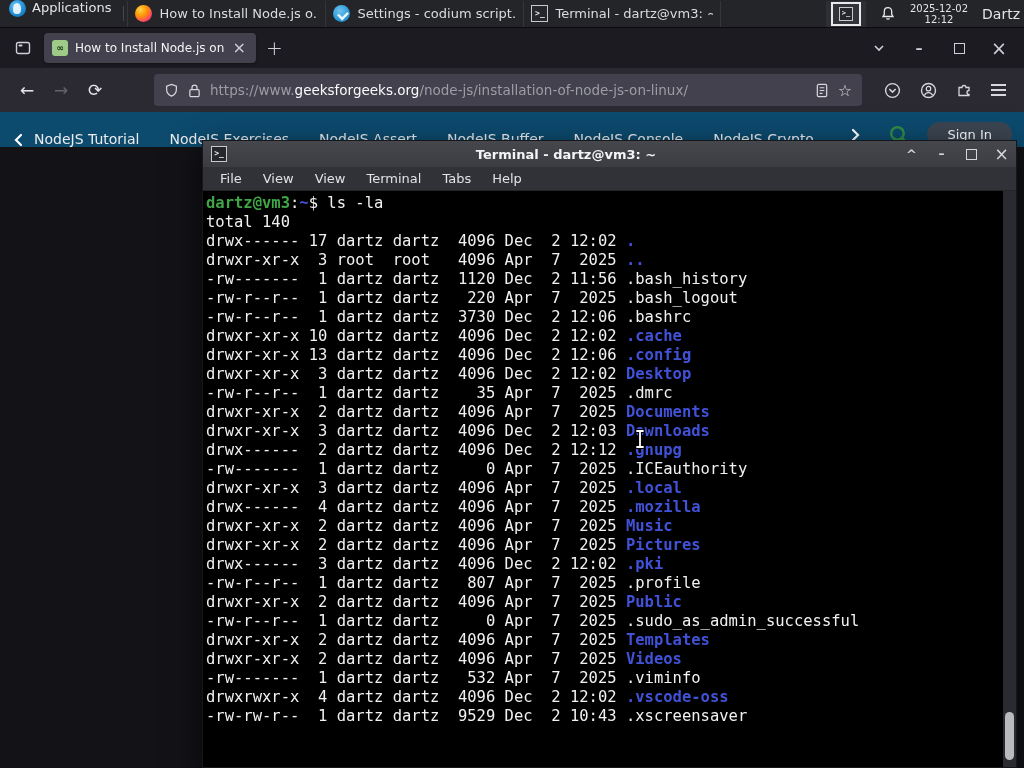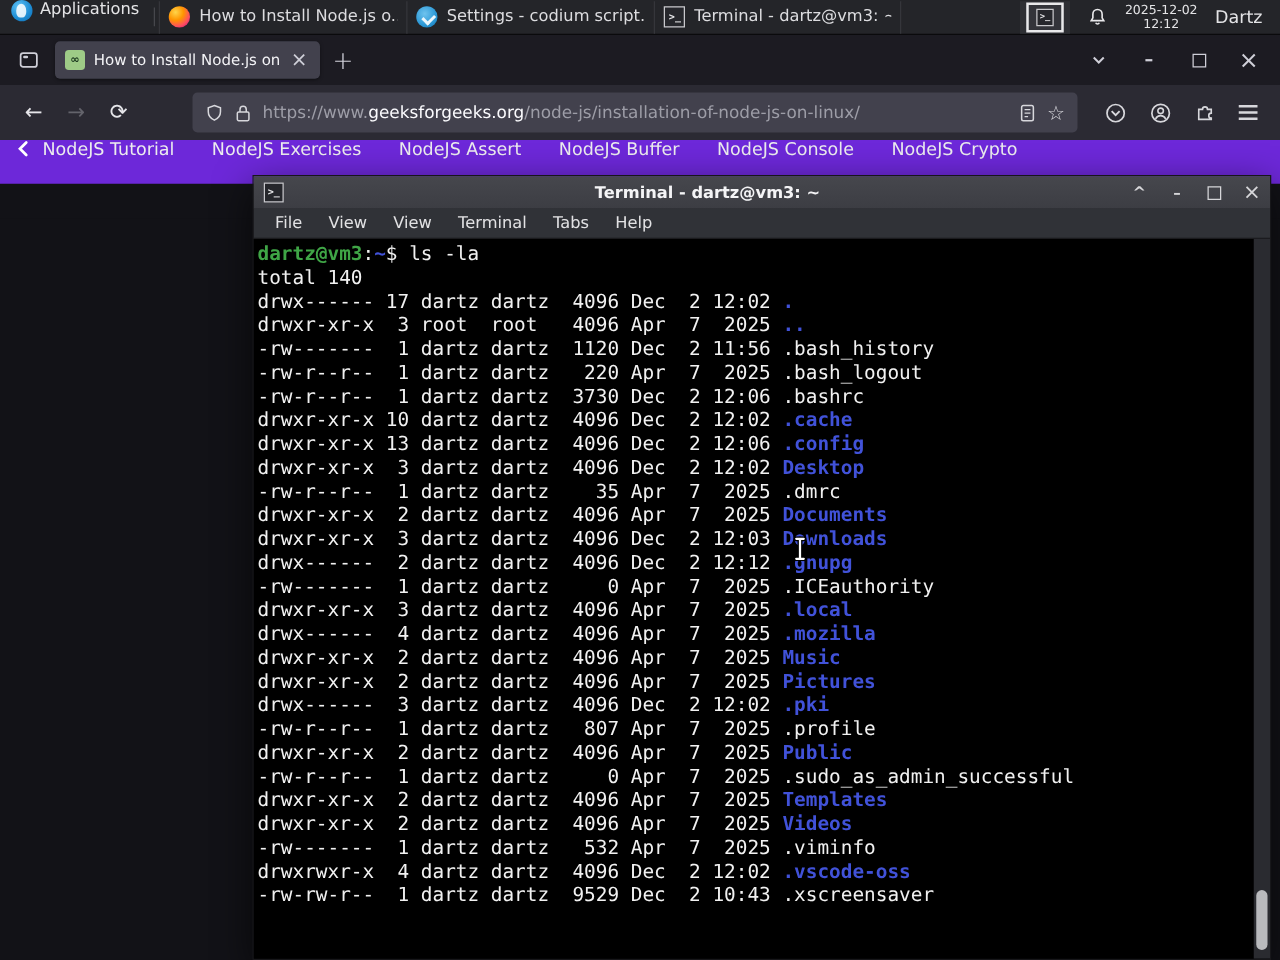--- a/index.html
+++ b/index.html
@@ -25,21 +25,21 @@
   .tb-icon { flex:0 0 17px; width:17px; height:17px; display:inline-flex; align-items:center; justify-content:center; }
   .firefox-icon { border-radius:50%;
       background:radial-gradient(circle at 32% 28%, #ffd54a 0%, #ff9500 38%, #ff4f5e 68%, #b5007f 100%); }
   .codium-icon { border-radius:50%;
       background:radial-gradient(circle at 40% 35%, #6fc3ee 0%, #2b98d6 60%, #1670ab 100%); position:relative; }
   .codium-icon::after { content:""; position:absolute; left:4px; top:5px; width:9px; height:6px;
       border-left:3px solid #eaf6fd; border-bottom:3px solid #eaf6fd; transform:rotate(-45deg) scale(.8); }
   .terminal-icon { background:#26272c; border:1px solid #c9c9cd; font-family:"DejaVu Sans Mono",monospace;
       font-size:8px; font-weight:bold; color:#e8e8ea; line-height:1; }
   .terminal-icon::after { content:">_"; }
-  .tray { margin-left:auto; display:flex; align-items:center; gap:14px; padding-right:14px; }
+  .tray { margin-left:auto; display:flex; align-items:center; gap:14px; padding-right:4px; }
   .pager { width:40px; height:26px; background:#2e2f34; display:flex; align-items:center; justify-content:center; }
   .pager-win { width:30px; height:24px; border:2px solid #e9e9eb; background:#33343a;
                display:flex; align-items:center; justify-content:center; }
   .pager-win .terminal-icon { width:14px; height:14px; display:inline-flex; align-items:center; justify-content:center; font-size:7px; }
   .bell { width:16px; height:16px; }
   .clock { text-align:center; font-size:10px; line-height:11px; color:#e4e4e6; }
   .user-label { font-size:14px; }
 
   
   .browser { position:absolute; top:28px; left:0; right:0; bottom:0; background:#121217; }
@@ -68,21 +68,21 @@
   .urlbar { flex:1; height:16px; background:#42414d; border-radius:4px; display:flex; align-items:center;
             padding:16px 10px; gap:9px; margin:0 8px 0 40px; font-size:13.5px; }
   .url-text { flex:1; white-space:nowrap; overflow:hidden; color:#9d9da7; }
   .url-domain { color:#fbfbfe; }
   .urlbar svg, .navbar svg { display:block; }
   .nav-right { display:flex; align-items:center; gap:19px; padding:0 6px 0 10px; color:#d7d7dc; }
   .hamburger { display:flex; flex-direction:column; gap:3px; }
   .hamburger i { display:block; width:15px; height:1.8px; background:#d7d7dc; }
 
   
-  .sitenav { height:35px; background:#6d28d9; display:flex; align-items:flex-start; padding:0 12px;
+  .sitenav { height:35px; background:#0c4a6e; display:flex; align-items:flex-end; padding:0 12px;
              color:#ececee; font-size:14px; }
   .sn-chevron { display:flex; align-items:center; margin-right:8px; }
   .sn-links { display:flex; align-items:center; gap:30px; overflow:hidden; white-space:nowrap; flex:1; }
   .sn-link { white-space:nowrap; }
   .sn-right { display:flex; align-items:center; gap:18px; margin-left:8px; }
   .signin-btn { background:#3b4551; color:#fbfbfe; border-radius:15px; padding:5px 20px; font-size:13px; }
 
   .page-content { position:absolute; top:147px; left:0; right:0; bottom:0; background:#121217; }
 
   
@@ -231,20 +231,32 @@
           </svg>
       </span>
       <div class="sn-links" id="sn-links">
           <span class="sn-link">NodeJS Tutorial</span>
           <span class="sn-link">NodeJS Exercises</span>
           <span class="sn-link">NodeJS Assert</span>
           <span class="sn-link">NodeJS Buffer</span>
           <span class="sn-link">NodeJS Console</span>
           <span class="sn-link">NodeJS Crypto</span>
         </div>
+      <div class="sn-right">
+        <span class="sn-chevron">
+          <svg width="14" height="14" viewBox="0 0 14 14">
+              <path d="M5 2l5 5-5 5" fill="none" stroke="#fff" stroke-width="2.2" stroke-linecap="round"></path>
+            </svg>
+        </span>
+        <svg width="21" height="21" viewBox="0 0 20 20">
+          <circle cx="9" cy="9" r="6" fill="none" stroke="#2f8d46" stroke-width="2.4"></circle>
+          <path d="M13.5 13.5l3 3" stroke="#2f8d46" stroke-width="2.4" stroke-linecap="round"></path>
+        </svg>
+        <span class="signin-btn">Sign In</span>
+      </div>
     </div>
 
     <div class="page-content"></div>
   </div>
 
   <div class="terminal">
     <div class="term-titlebar">
       <span class="terminal-icon"></span>
       <span class="term-title">Terminal - dartz@vm3: ~</span>
       <div class="term-controls">

